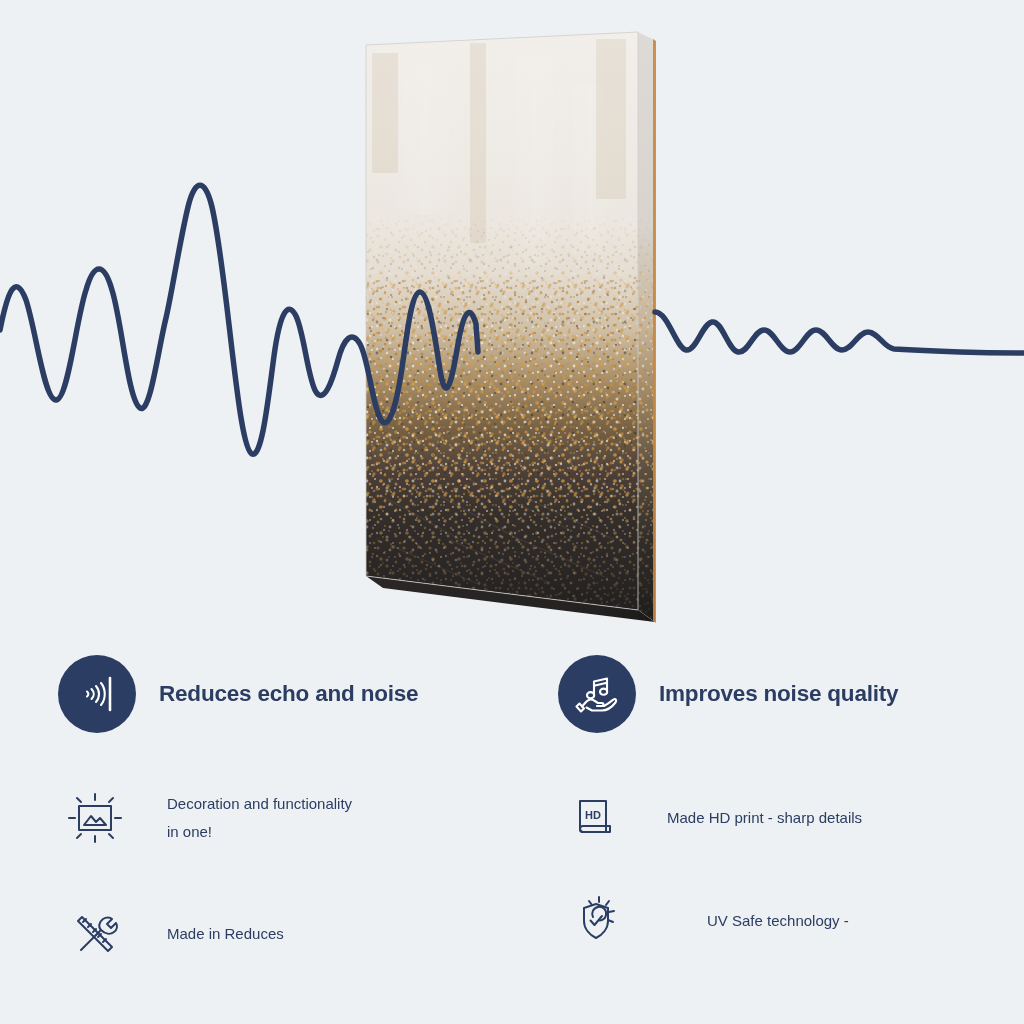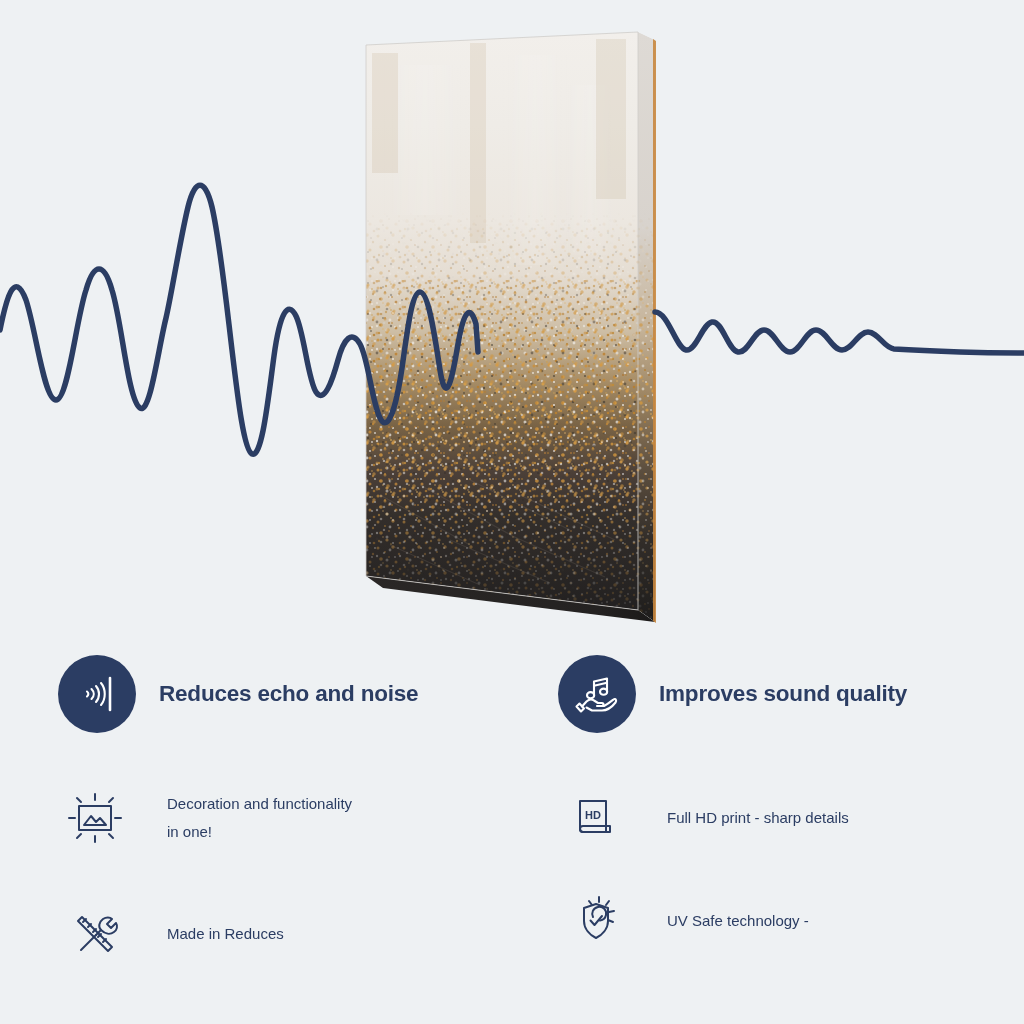--- a/index.html
+++ b/index.html
@@ -290,21 +290,21 @@
       <svg width="48" height="48" viewBox="0 0 48 48" fill="none" stroke="#ffffff" stroke-width="2.1" stroke-linecap="round" stroke-linejoin="round">
         <path d="M21 24.5 V 11.5 L 34 8.5 V 21"></path>
         <path d="M21 15.8 L 34 12.8"></path>
         <ellipse cx="17.6" cy="25.2" rx="3.6" ry="3.1"></ellipse>
         <ellipse cx="30.6" cy="21.7" rx="3.6" ry="3.1"></ellipse>
         <path d="M9 36.5 L 13.5 31.5 C 16 29, 19 29, 21 30.5 L 25 33 H 29 C 31 33, 31 36, 29 36 H 24"></path>
         <path d="M25 36 H 31 C 35 34, 38 31.5, 40.5 29.5 C 42.5 28, 44 30.5, 42.5 32.5 C 39 37, 34 40.5, 29 40.5 H 19 L 13.5 37.5"></path>
         <path d="M6.5 33.5 L 11 38.5 L 8 41.5 L 3.5 36.5 Z"></path>
       </svg>
     </div>
-    <div class="badge-title">Improves sound quality</div>
+    <div class="badge-title">Improves noise quality</div>
   </div>
 
   <div class="feature-row" style="left:63px; top:787px;">
     <div class="feature-icon">
       <svg width="60" height="60" viewBox="0 0 60 60" fill="none" stroke="#2b3d63" stroke-width="2" stroke-linecap="round" stroke-linejoin="round">
         <rect x="14" y="18" width="32" height="24"></rect>
         <path d="M19 37 L 26 28 L 31 34 L 35 30 L 41 37 Z"></path>
 
         <line x1="30" y1="6" x2="30" y2="12"></line>
         <line x1="30" y1="48" x2="30" y2="54"></line>
@@ -324,21 +324,21 @@
 
   <div class="feature-row" style="left:563px; top:787px;">
     <div class="feature-icon">
       <svg width="60" height="60" viewBox="0 0 60 60" fill="none" stroke="#2b3d63" stroke-width="2" stroke-linecap="round" stroke-linejoin="round">
         <path d="M15 13 H 41 V 44 H 18 C 16.3 44, 15 42.7, 15 41 Z"></path>
         <path d="M18 44 C 16.3 44, 15 42.7, 15 41 C 15 39.3, 16.3 38, 18 38 H 45 V 44 Z"></path>
         <text x="28" y="31" font-family="Liberation Sans, sans-serif" font-size="11" font-weight="bold" fill="#2b3d63" stroke="none" text-anchor="middle">HD</text>
       </svg>
     </div>
     <div class="feature-text">
-      <span class="ln">Full HD print - sharp details</span>
+      <span class="ln">Made HD print - sharp details</span>
     </div>
   </div>
 
   <div class="feature-row" style="left:63px; top:903px;">
     <div class="feature-icon">
       <svg width="60" height="60" viewBox="0 0 60 60" fill="none" stroke="#2b3d63" stroke-width="2" stroke-linecap="round" stroke-linejoin="round">
 
         <path d="M13 17 L 17 13 L 47 43 L 43 47 Z"></path>
         <line x1="18" y1="18" x2="21" y2="15"></line>
         <line x1="23" y1="23" x2="26" y2="20"></line>
@@ -349,21 +349,21 @@
         <path d="M16 46 L 31 31"></path>
         <path d="M31 31 L 36 26"></path>
         <path d="M36 26 C 33 23, 34 18, 38 15 C 41 13, 45 13, 47 15 L 42 20 L 46 24 L 51 19 C 53 22, 52 26, 49 28 C 45 31, 40 30, 36 26 Z"></path>
       </svg>
     </div>
     <div class="feature-text">
       <span class="ln">Made in Reduces</span>
     </div>
   </div>
 
-  <div class="feature-row" style="left:563px; top:890px;">
+  <div class="feature-row" style="left:563px; top:890px;gap:40px;">
     <div class="feature-icon">
       <svg width="60" height="60" viewBox="0 0 60 60" fill="none" stroke="#2b3d63" stroke-width="2" stroke-linecap="round" stroke-linejoin="round">
 
         <line x1="34" y1="6" x2="34" y2="11"></line>
         <line x1="44" y1="10" x2="41" y2="14"></line>
         <line x1="49" y1="20" x2="44" y2="21"></line>
         <line x1="48" y1="31" x2="43" y2="29"></line>
         <line x1="24" y1="10" x2="27" y2="14"></line>
 
         <path d="M28 26 C 26 22, 28 17, 33 16 C 38 15, 42 19, 41 24 C 40.4 27, 38 29, 35 29.5"></path>

